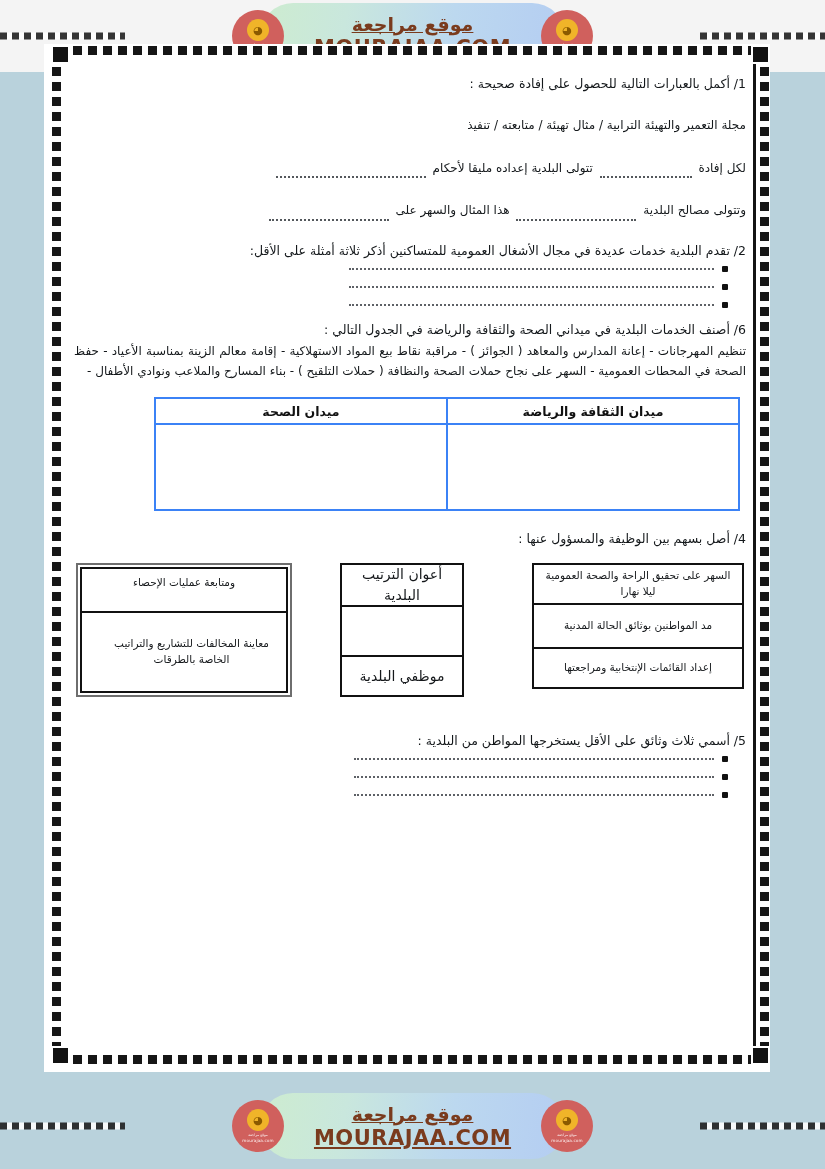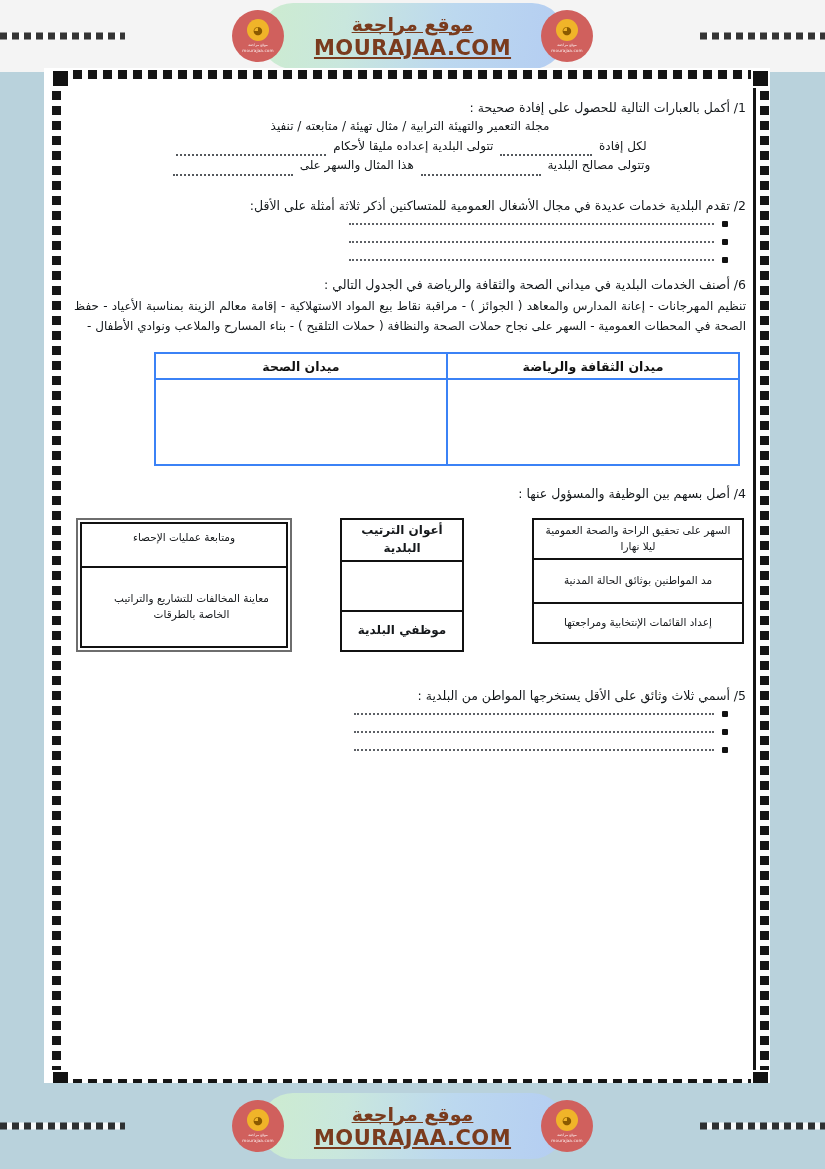--- a/index.html
+++ b/index.html
@@ -76,21 +76,21 @@
     height: 7px; width: 125px;
     background: repeating-linear-gradient(90deg,#1b1b1b 0 7px, #ffffff 7px 12px);
     opacity: .88;
   }
   .side-stripe.l { left: 0; }
   .side-stripe.r { right: 0; }
 
   
   #sheet {
     position: absolute;
-    left: 44px; top: 68px;
+    left: 44px; top: 44px;
     width: 726px; height: 1028px;
     background: #ffffff;
   }
   #frame-outer {
     position: absolute;
     left: 14px; top: 8px; right: 14px; bottom: 12px;
     border: 3px solid #141414;
   }
   #frame-dash {
     position: absolute;
@@ -131,22 +131,23 @@
   .q-head {
     font-size: 12.5px;
     line-height: 1.55;
     text-align: right;
     color: #14181b;
     font-family: "DejaVu Sans", "Liberation Sans", sans-serif;
   }
   .q-sub {
     font-size: 12px;
     line-height: 1.62;
-    text-align: center;
+    text-align: right;
     color: #14181b;
+    margin-top: 23px;
   }
   .q-sub.just { text-align: justify; }
 
   
   .dot-list { margin: 6px 0 0 0; padding: 0; list-style: none; }
   .dot-row {
     display: flex; align-items: center;
     gap: 8px;
     margin-bottom: 12px;
     padding-right: 18px;
@@ -209,21 +210,21 @@
   .mbox {
     border: 2px solid #111;
     background: #fff;
     font-size: 10.5px;
     line-height: 1.45;
     text-align: center;
     color: #15181b;
     display: flex; align-items: center; justify-content: center;
     padding: 3px 5px;
   }
-  .mbox.bold { font-weight: 700; font-size: 12px; }
+  .mbox.bold { font-weight: 400; font-size: 14px; }
   .mbox + .mbox { border-top: none; }
 
   .r1 { height: 42px; }
   .r2 { height: 44px; }
   .r3 { height: 40px; }
 
   .mbox.m1 { height: 44px; }
   .mbox.m2 { height: 50px; }
   .mbox.m3 { height: 40px; }
 

